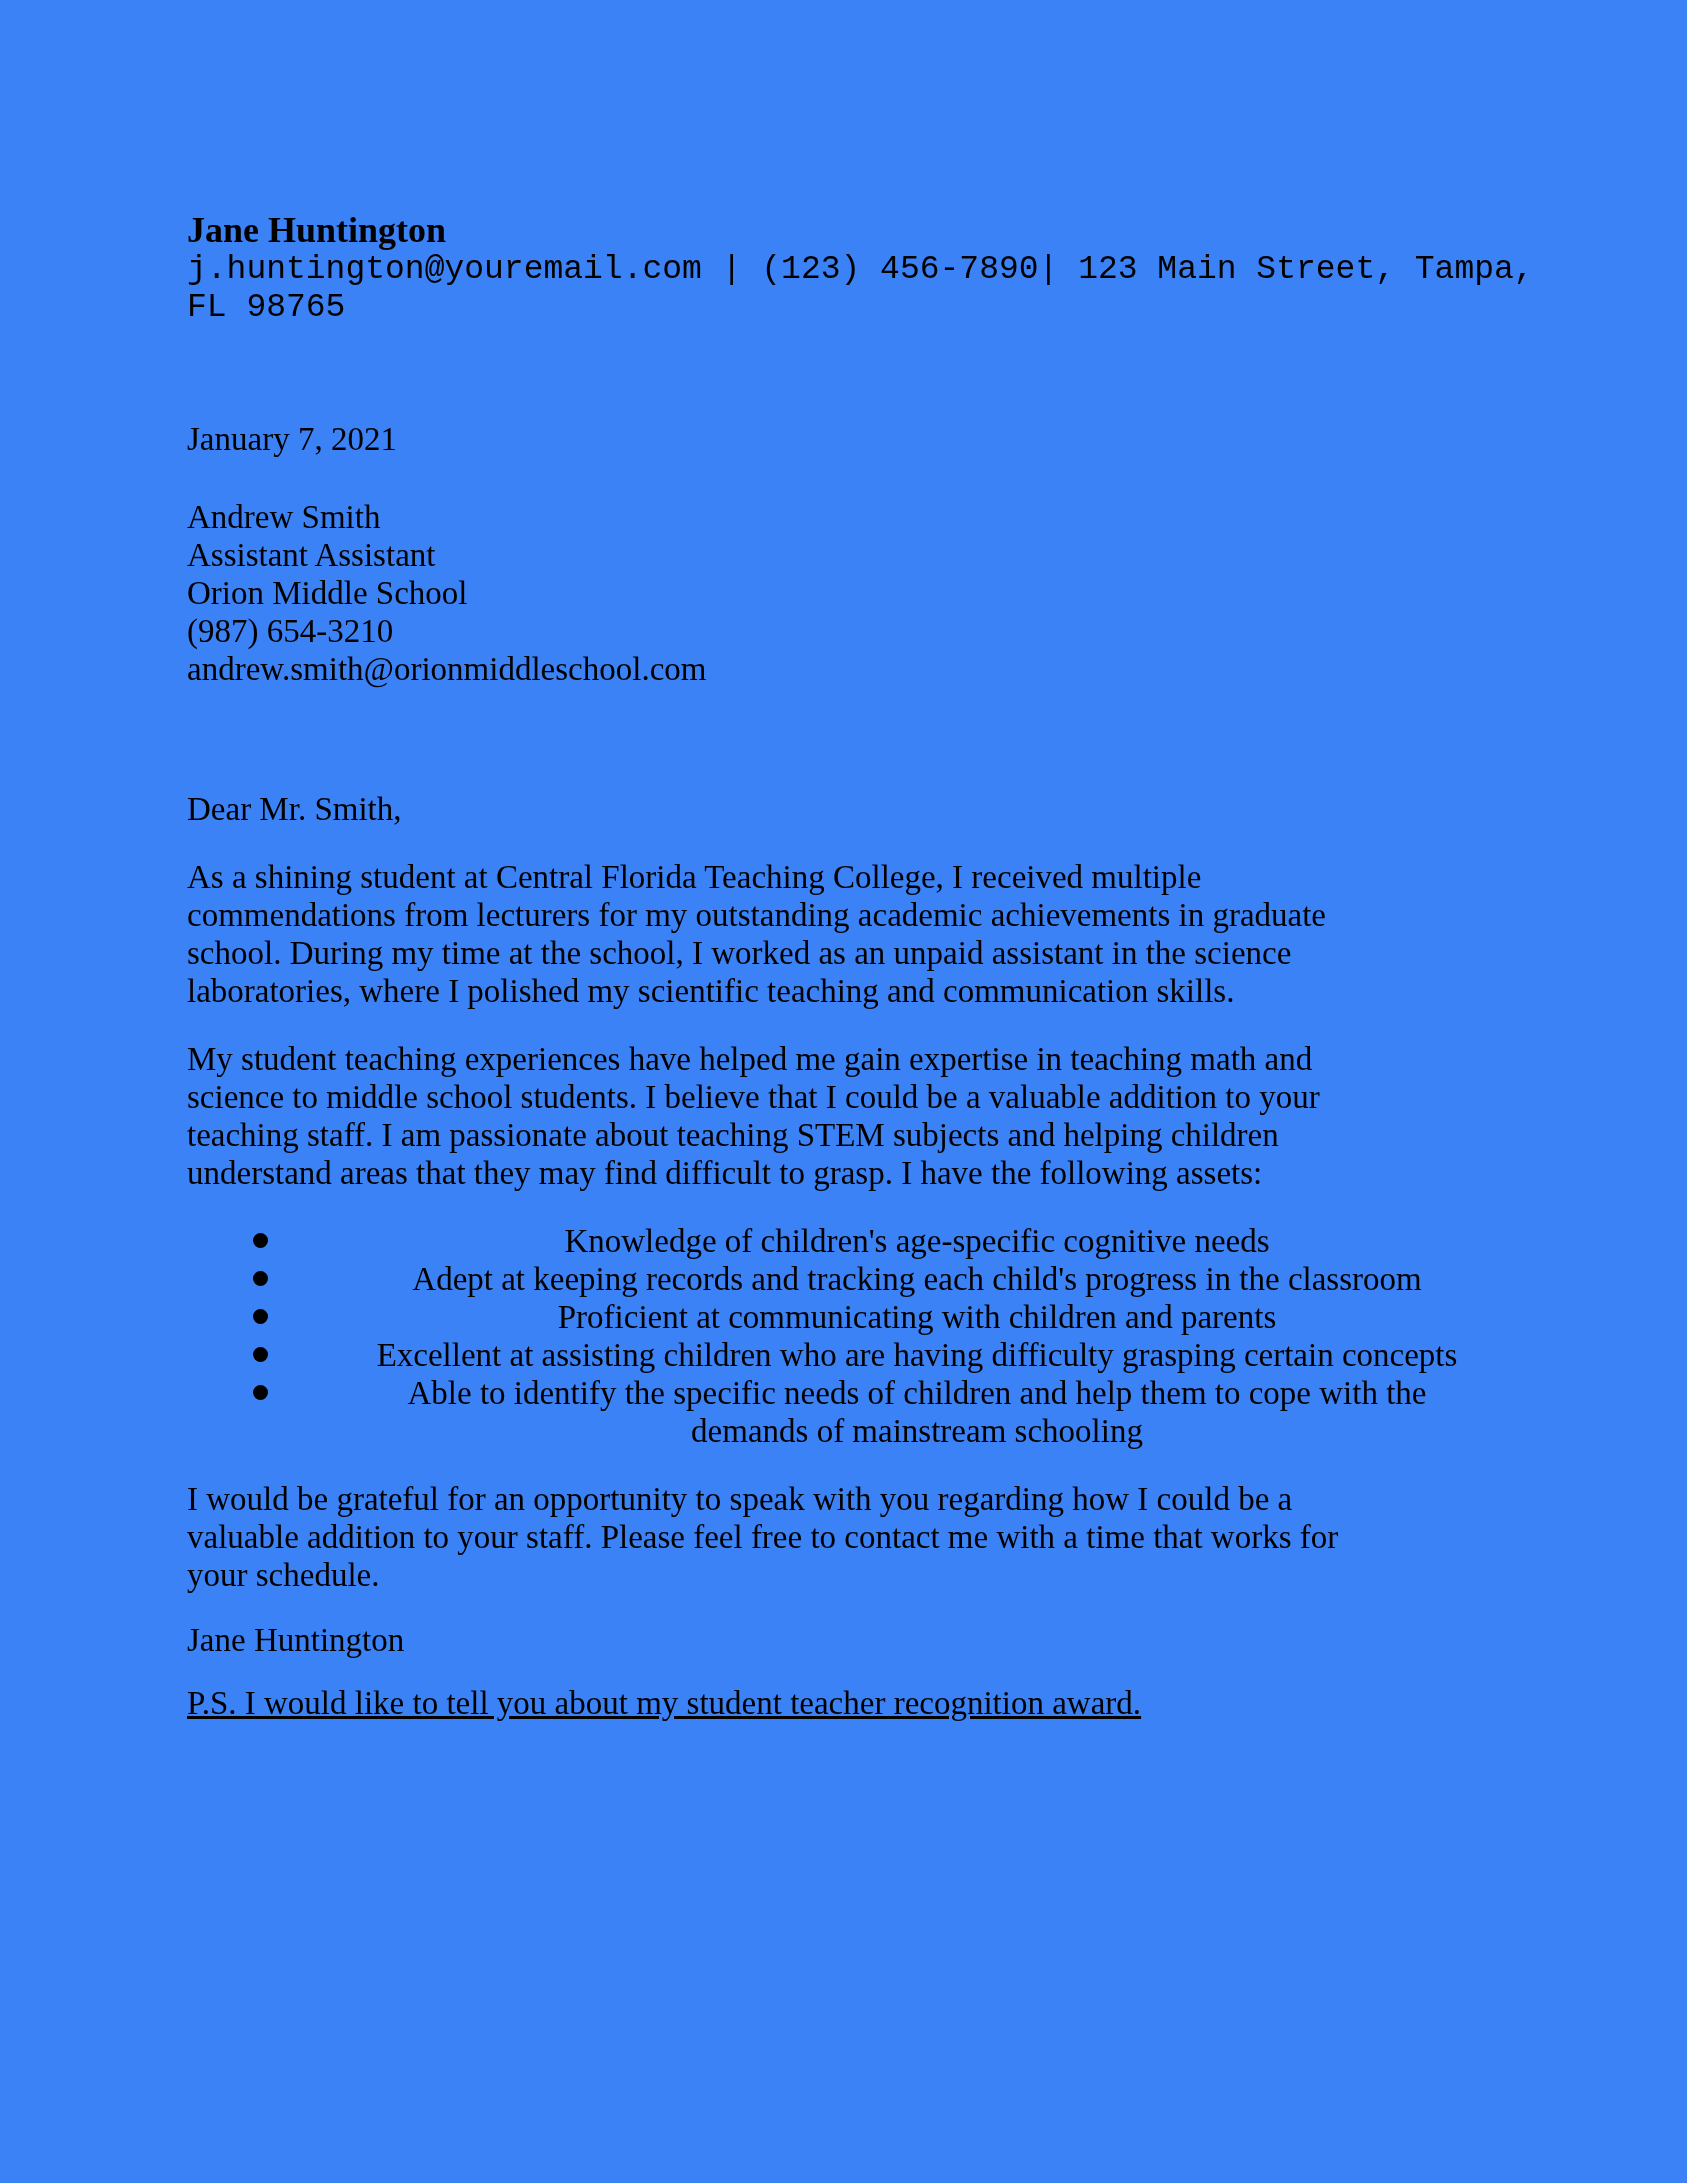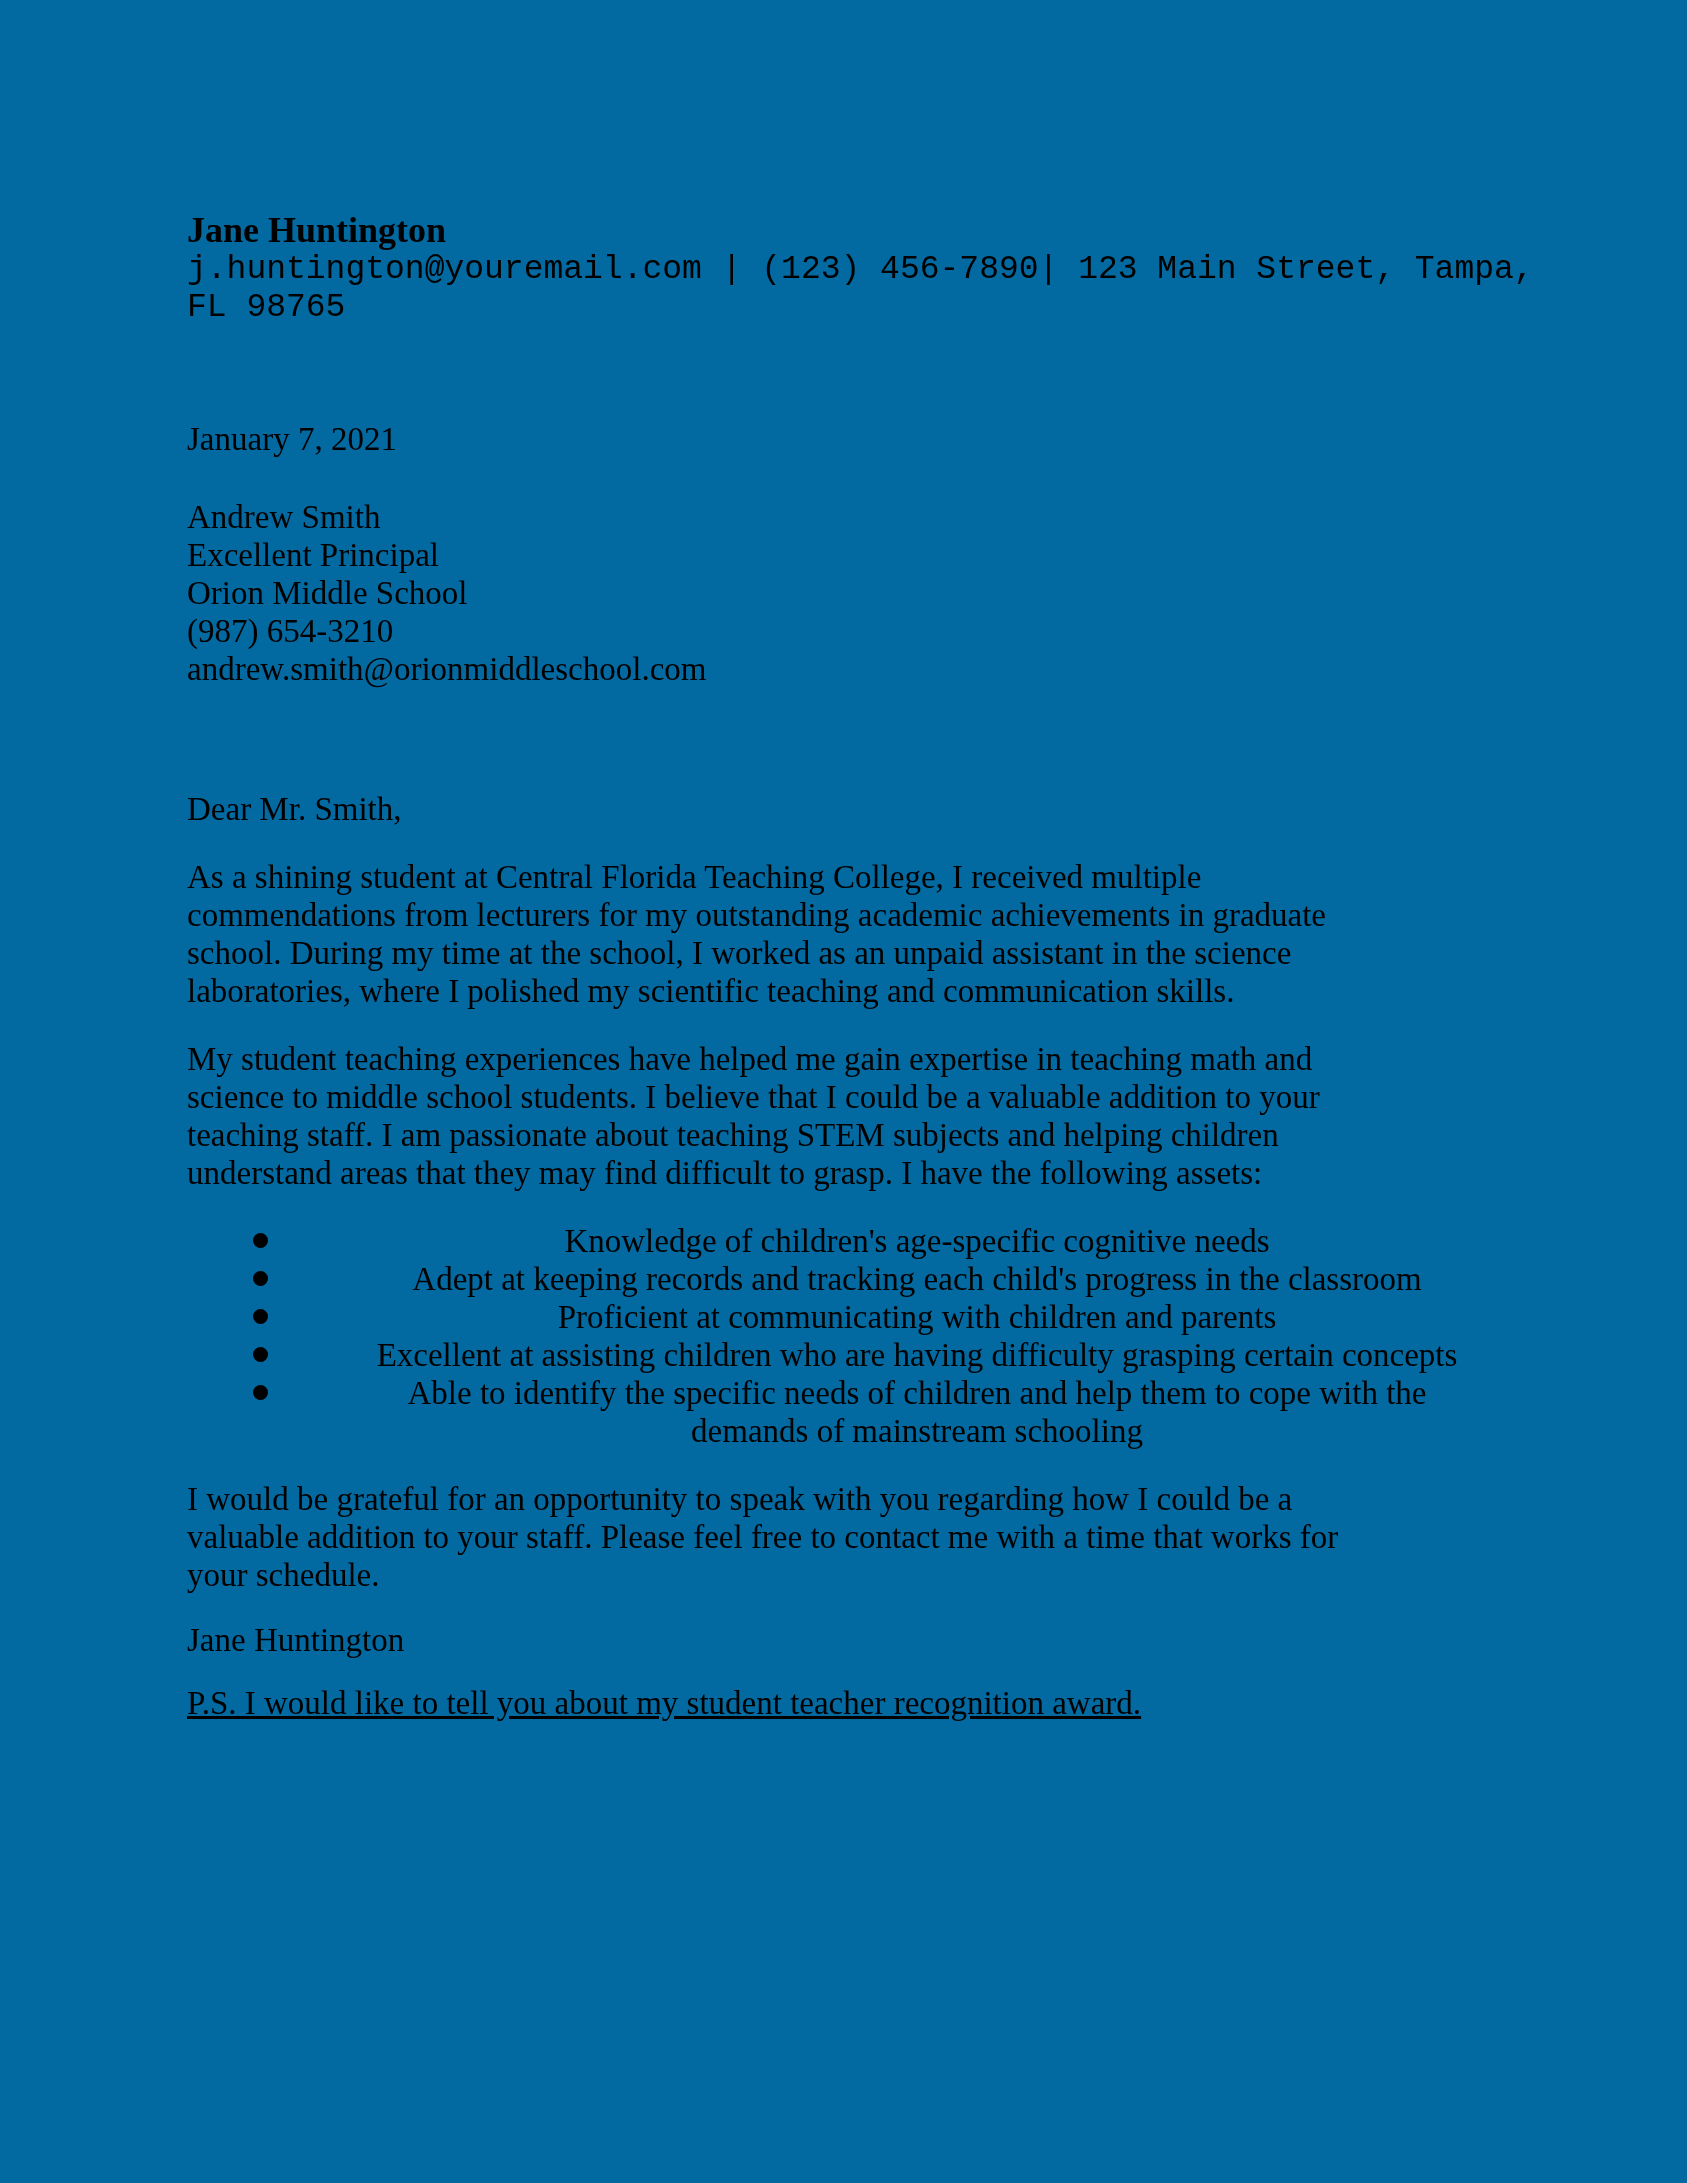--- a/index.html
+++ b/index.html
@@ -1,21 +1,21 @@
 <!DOCTYPE html>
 <html style="font-size:10.6px"><head>
 <meta charset="utf-8">
 <style>
   * { margin: 0; padding: 0; box-sizing: border-box; }
   html, body { background: #ffffff; }
   .page {
     position: relative;
     width: 1687px;
     height: 2183px;
-    background: #0369a1;
+    background: #3b82f6;
     padding: 210px 119px 0 187px;
     font-family: "Liberation Serif", "DejaVu Serif", serif;
     font-size: 33px;
     line-height: 38px;
     color: #000000;
     overflow: hidden;
   }
   .sender-name {
     font-size: 36px;
     line-height: 41px;
@@ -63,21 +63,21 @@
 
   <header>
     <h1 class="sender-name">Jane Huntington</h1>
     <p class="contact-line">j.huntington@youremail.com | (123) 456-7890| 123 Main Street, Tampa, FL 98765</p>
   </header>
 
   <p class="date-line">January 7, 2021</p>
 
   <div class="recipient-block">
     <p>Andrew Smith</p>
-    <p>Excellent Principal</p>
+    <p>Assistant Assistant</p>
     <p>Orion Middle School</p>
     <p>(987) 654-3210</p>
     <p>andrew.smith@orionmiddleschool.com</p>
   </div>
 
   <p class="salutation">Dear Mr. Smith,</p>
 
   <p class="para">As a shining student at Central Florida Teaching College, I received multiple
 commendations from lecturers for my outstanding academic achievements in graduate
 school. During my time at the school, I worked as an unpaid assistant in the science

